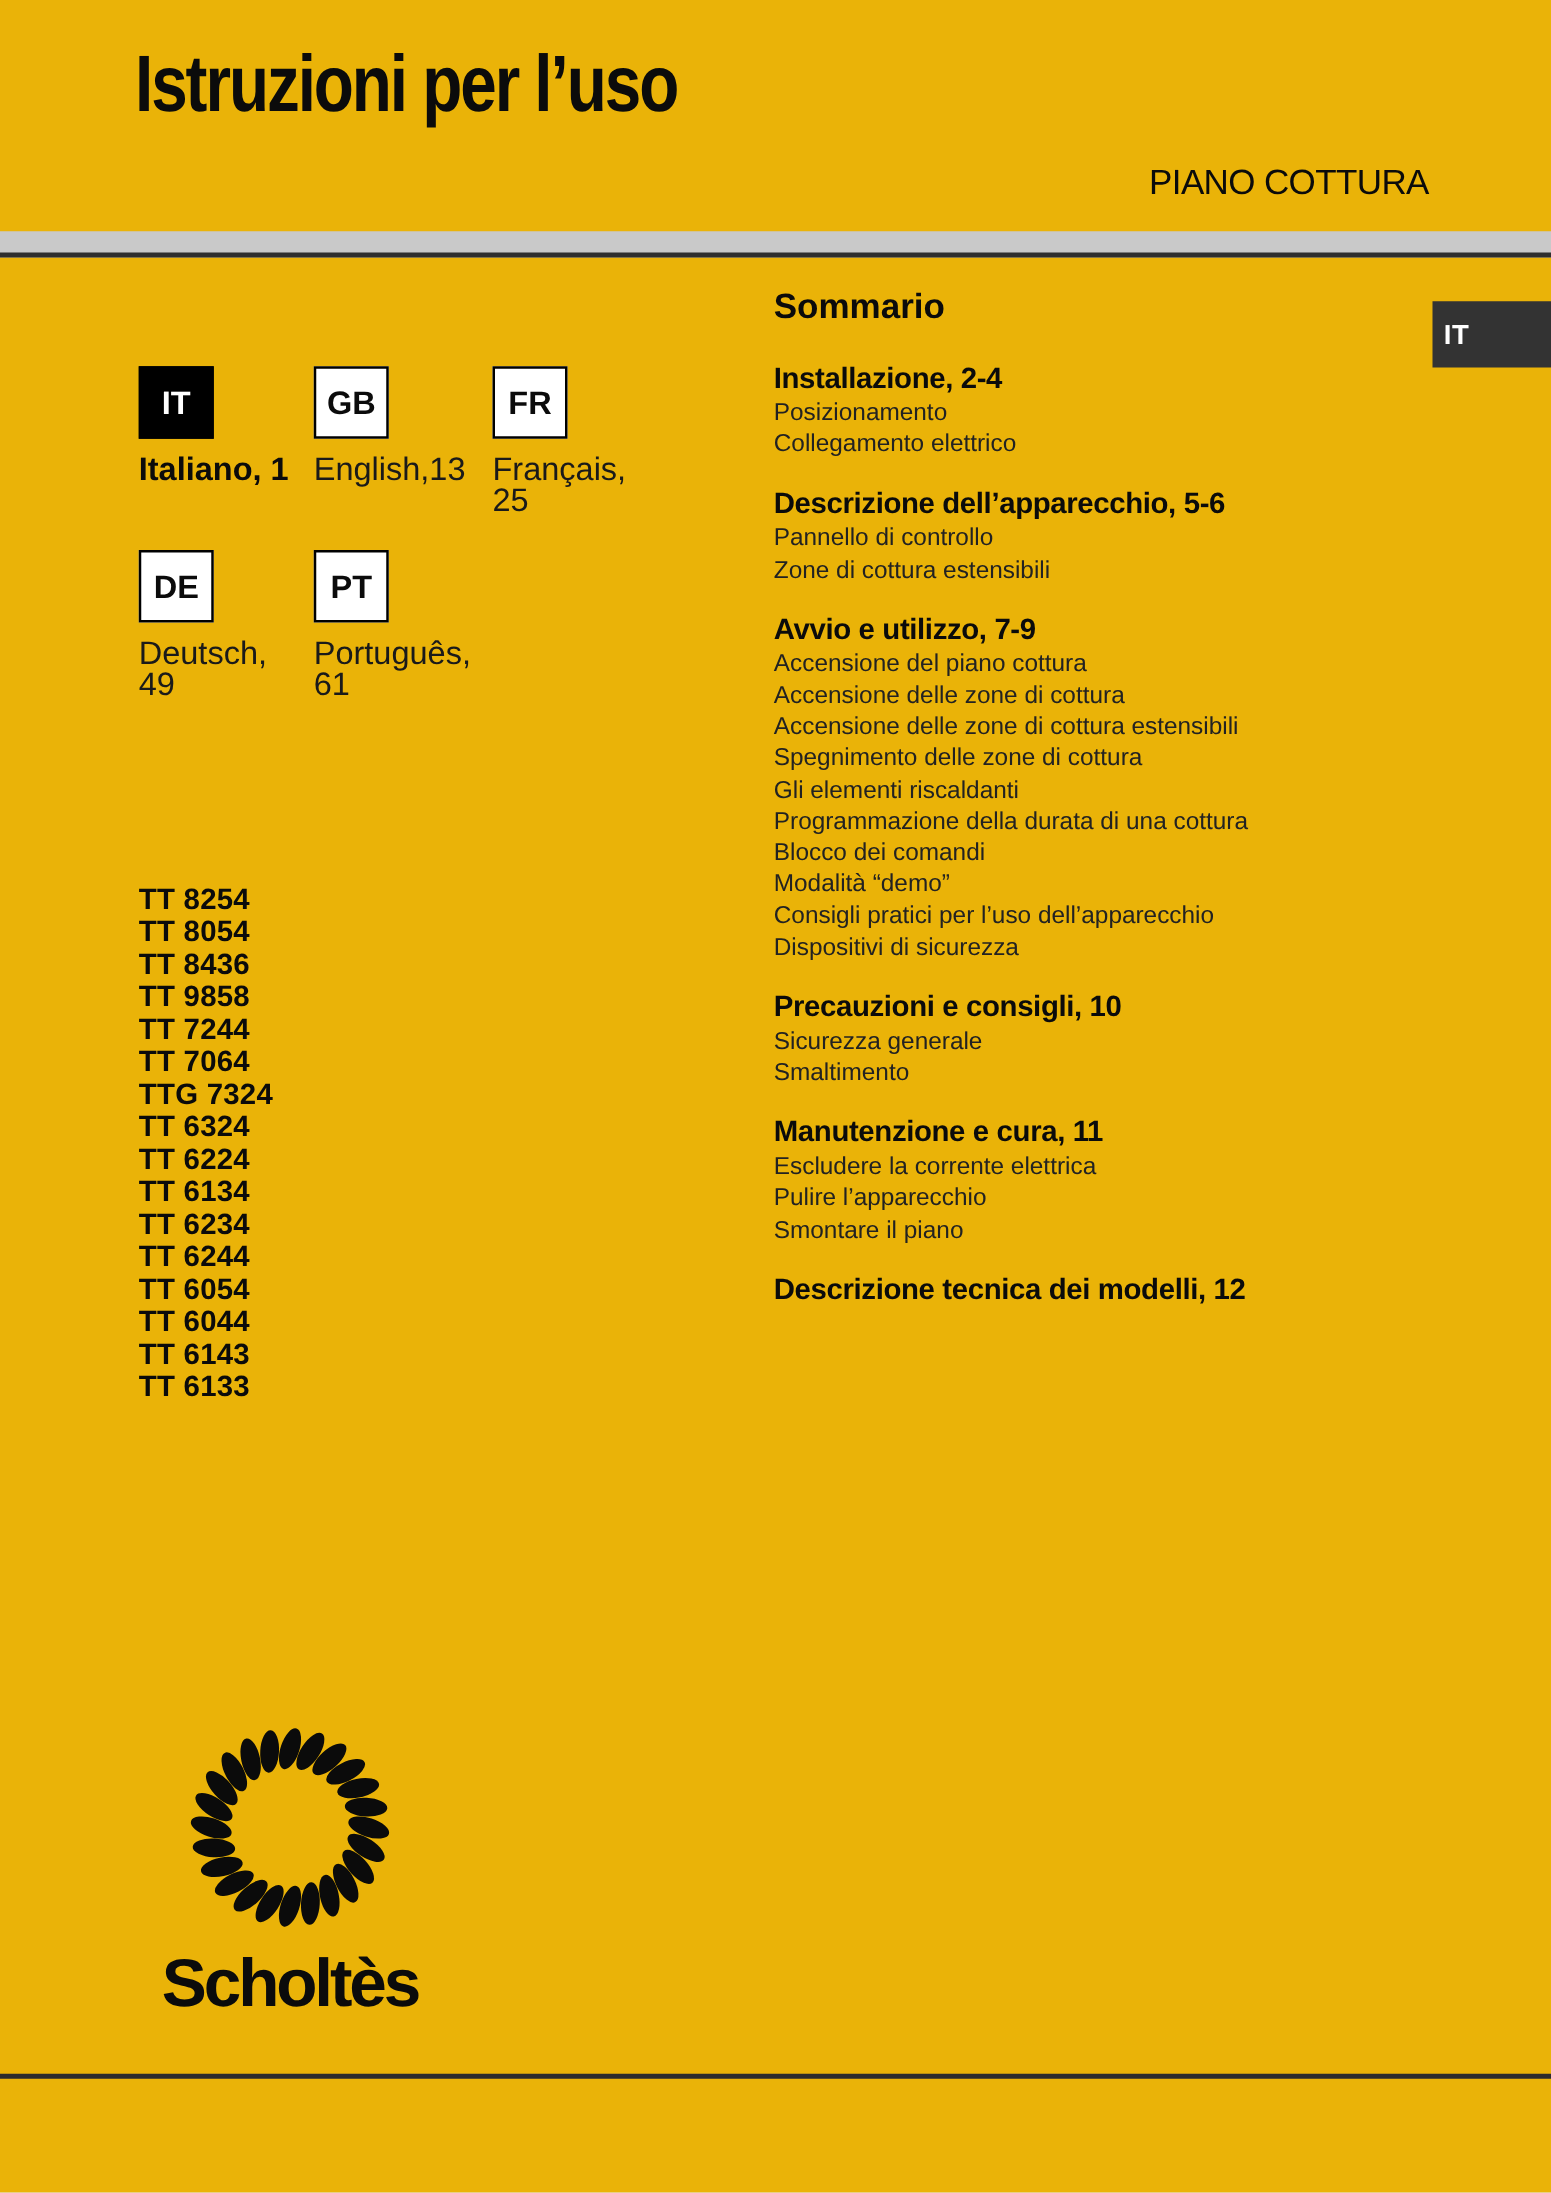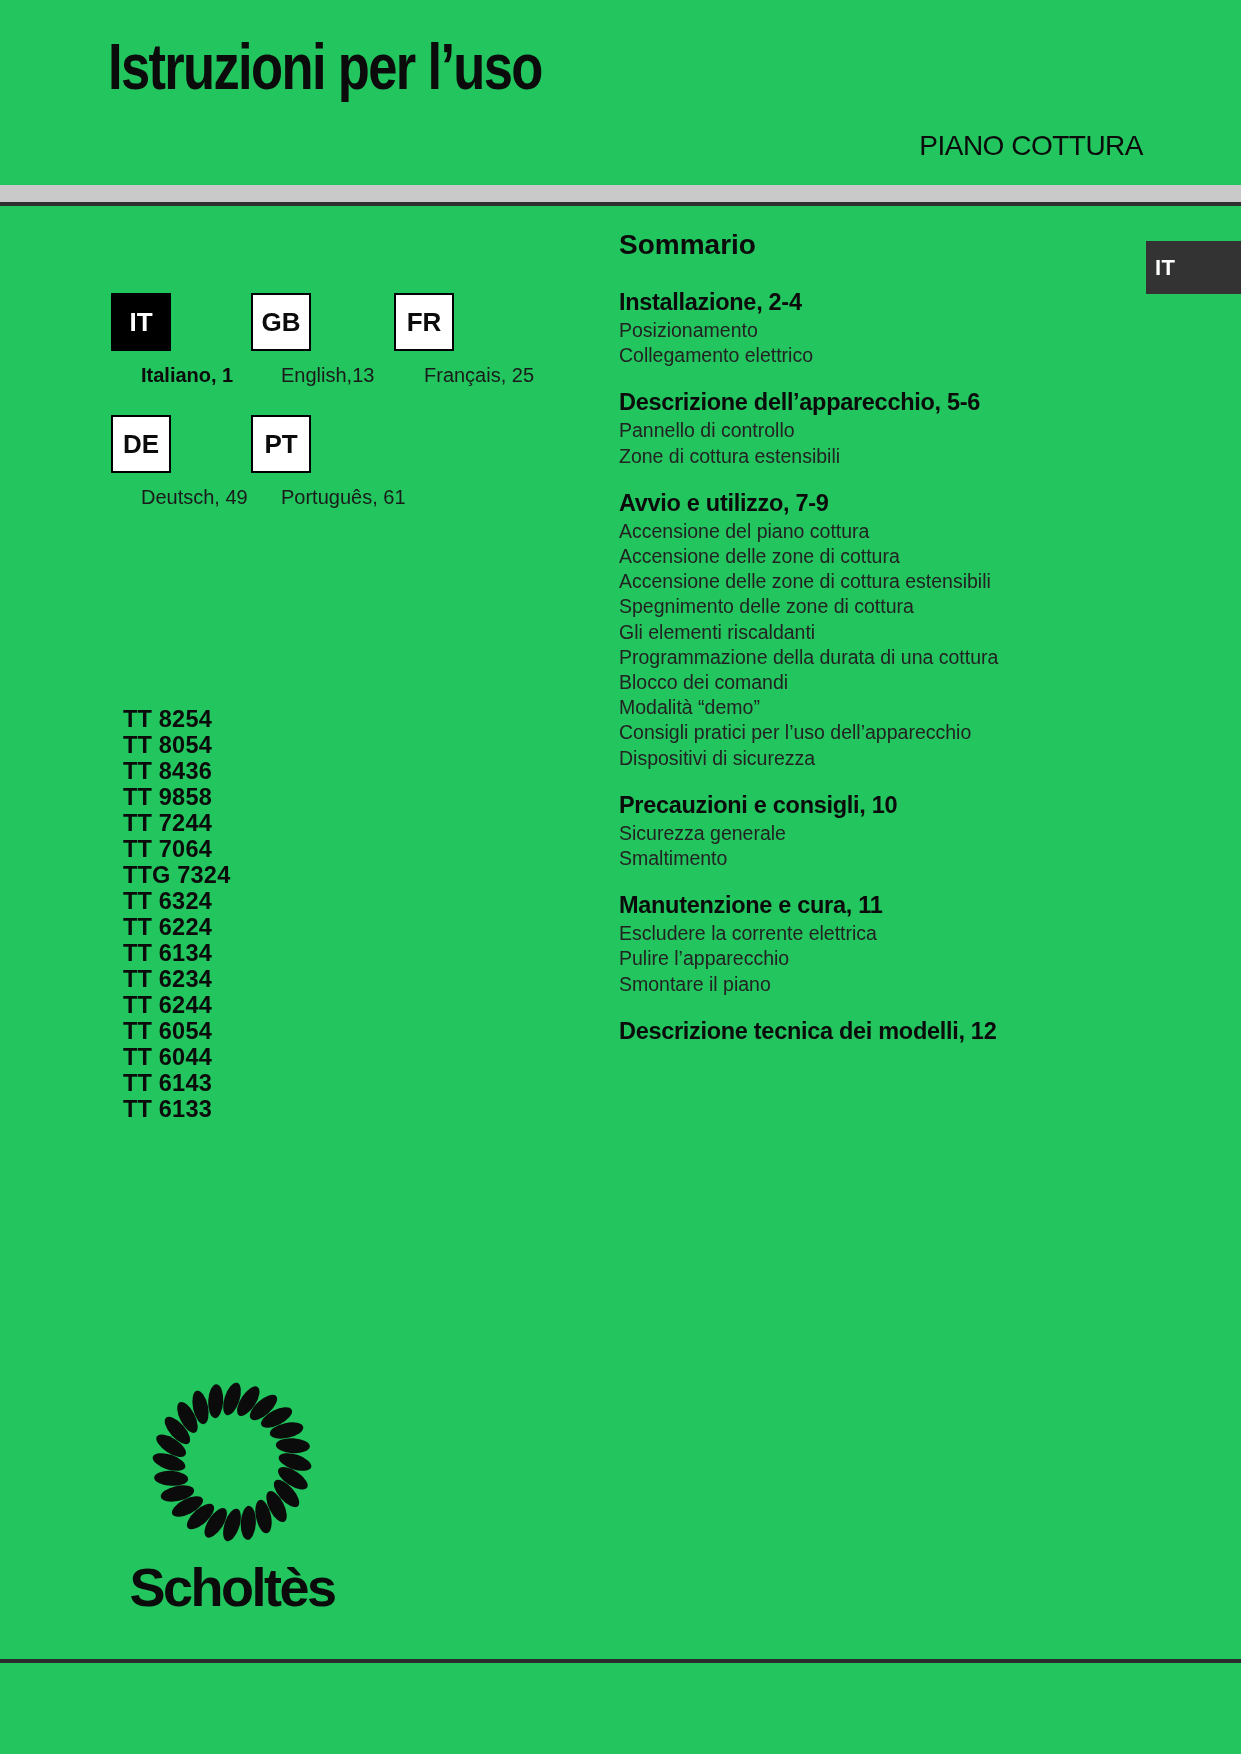--- a/index.html
+++ b/index.html
@@ -1,18 +1,18 @@
 <!DOCTYPE html>
 <html><head>
 <meta charset="utf-8">
 <style>
   html,body{margin:0;padding:0;background:#e8e8e8;}
   .page{
     position:relative;width:1241px;height:1754px;margin:0 auto;
-    background:#22c55e;overflow:hidden;
+    background:#eab308;overflow:hidden;
     font-family:"Liberation Sans","DejaVu Sans",sans-serif;color:#111;
   }
   .title{
     position:absolute;left:108px;top:30px;margin:0;
     font-size:64px;font-weight:bold;letter-spacing:-2px;white-space:nowrap;
     transform:scaleX(0.82);transform-origin:left top;color:#0b0b0b;
   }
   .subtitle{
     position:absolute;right:98px;top:130px;
     font-size:28px;font-weight:normal;letter-spacing:-0.5px;color:#0b0b0b;
@@ -31,25 +31,25 @@
     position:absolute;left:111px;top:293px;
     display:grid;grid-template-columns:140px 143px 150px;row-gap:27px;
   }
   .lang-box{
     width:60px;height:58px;box-sizing:border-box;border:2px solid #000;
     display:flex;align-items:center;justify-content:center;
     font-size:26px;font-weight:bold;background:#fff;color:#0b0b0b;
   }
   .lang-cell.active .lang-box{background:#000;color:#fff;border-color:#000;}
   .lang-label{
-    margin-top:12px;font-size:20px;line-height:25px;width:130px;color:#1a1a1a;margin-left:30px;
+    margin-top:12px;font-size:26px;line-height:25px;width:130px;color:#1a1a1a;
   }
   .lang-cell.active .lang-label{font-weight:bold;color:#0b0b0b;}
   .models{
-    position:absolute;left:123px;top:706px;
+    position:absolute;left:111px;top:706px;
     font-size:23.5px;font-weight:bold;line-height:26px;color:#0b0b0b;
     letter-spacing:0.2px;
   }
   .toc{position:absolute;left:619px;top:230px;width:440px;}
   .toc h2{
     margin:0 0 28px 0;font-size:28px;line-height:30px;font-weight:bold;color:#0b0b0b;
   }
   .toc-section{margin:0 0 20px 0;}
   .toc-section h3{
     margin:0 0 2px 0;font-size:23.5px;line-height:28px;font-weight:bold;

